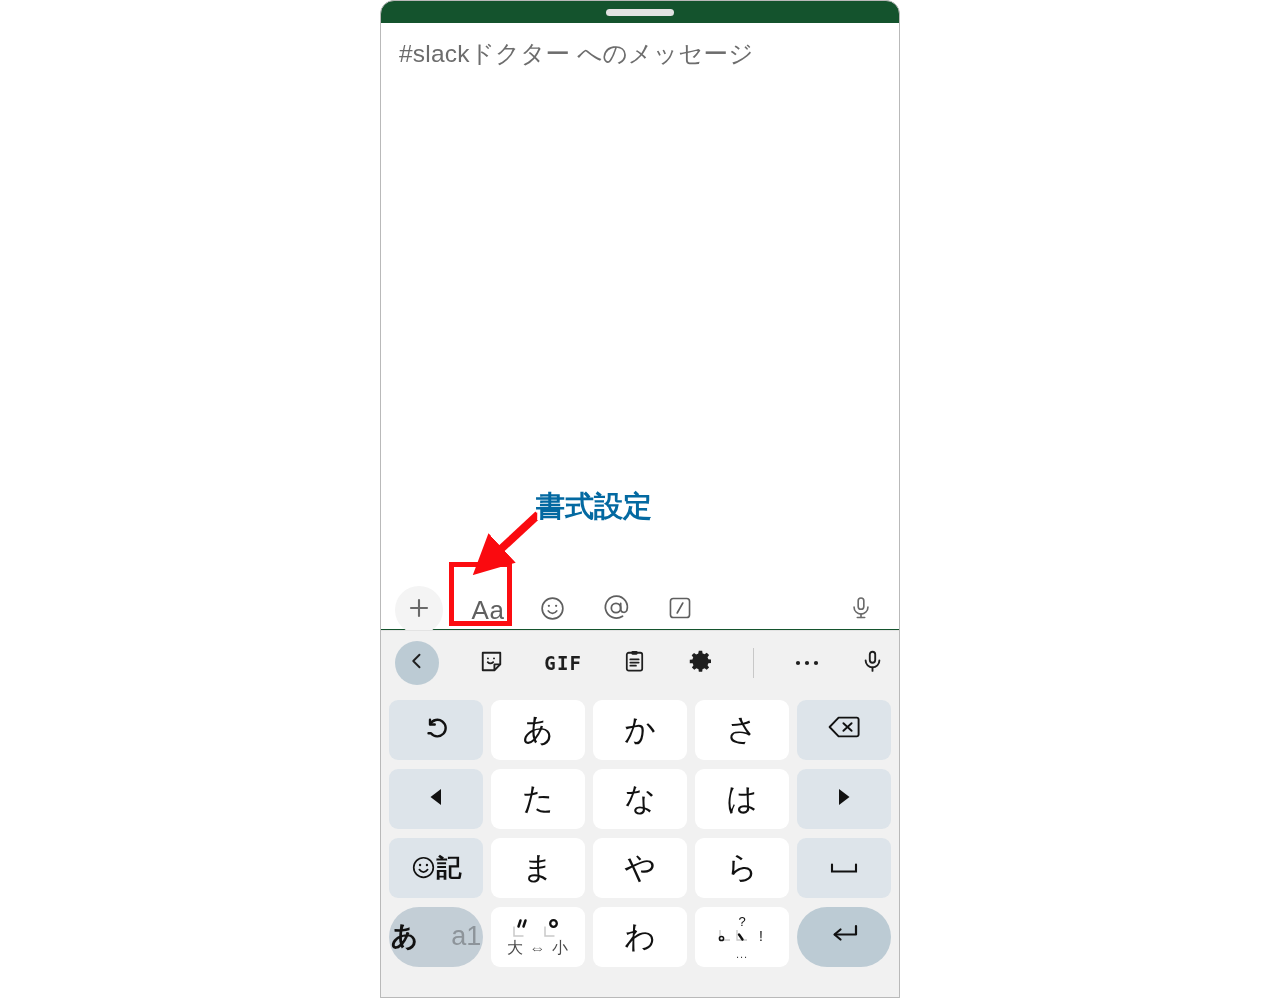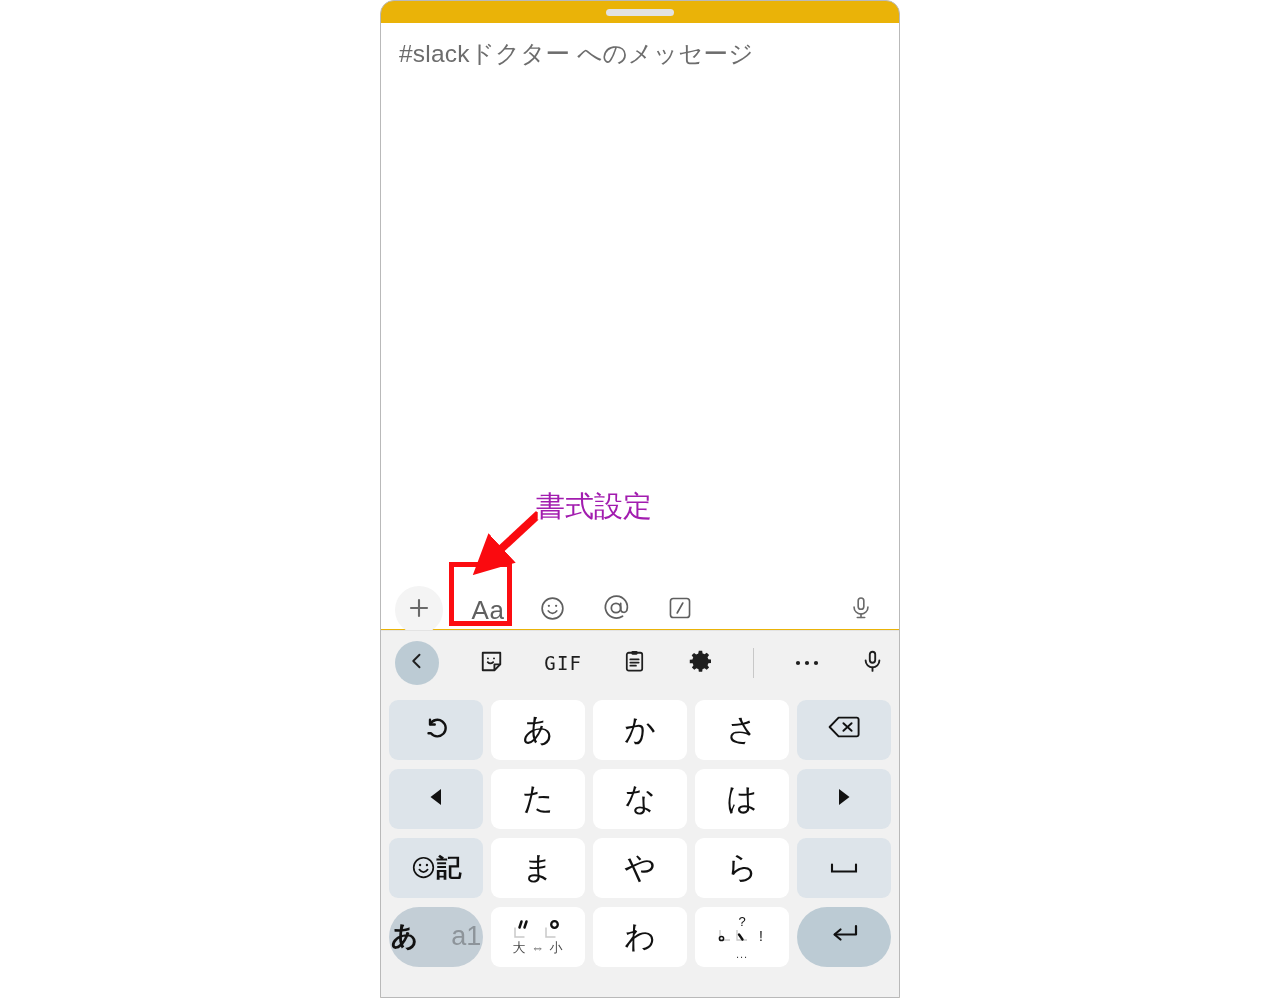--- a/index.html
+++ b/index.html
@@ -10,21 +10,21 @@
     overflow: hidden;
   }
 
   #stage { position: relative; width: 1280px; height: 998px; }
 
   
   .phone {
     position: absolute;
     left: 380px; top: 0px;
     width: 520px; height: 998px;
-    background: #eab308;
+    background: #14532d;
     border: 1px solid #b9b9b9;
     border-top-left-radius: 14px;
     border-top-right-radius: 14px;
     overflow: hidden;
   }
 
   .grab-handle {
     position: absolute;
     left: 50%; top: 8px;
     transform: translateX(-50%);
@@ -101,22 +101,22 @@
     background: transparent;
     z-index: 40;
     pointer-events: none;
   }
 
   
   .annotation-label {
     position: absolute;
     left: 536px; top: 487px;
     font-size: 29px;
-    font-weight: 400;
-    color: #a21caf;
+    font-weight: 700;
+    color: #0369a1;
     white-space: nowrap;
     z-index: 45;
     text-shadow:
       2px 0 0 #fff, -2px 0 0 #fff, 0 2px 0 #fff, 0 -2px 0 #fff,
       2px 2px 0 #fff, -2px 2px 0 #fff, 2px -2px 0 #fff, -2px -2px 0 #fff,
       3px 0 0 #fff, -3px 0 0 #fff, 0 3px 0 #fff, 0 -3px 0 #fff;
   }
   .annotation-arrow {
     position: absolute;
     left: 470px; top: 505px;
@@ -151,21 +151,21 @@
     flex: none;
   }
   .kb-tb-fill { flex: 1 1 auto; }
   .kb-divider {
     width: 1px; height: 30px;
     background: #c8c8c8;
     flex: none;
   }
   .gif-text {
     font-size: 19px;
-    font-weight: 400;
+    font-weight: 700;
     letter-spacing: 1.2px;
     color: #1f1f1f;
     font-family: "DejaVu Sans Mono", monospace;
   }
 
   .kb-rows {
     padding: 0 4px 6px 4px;
   }
   .kb-row {
     display: flex;
@@ -196,21 +196,21 @@
     display: flex; align-items: baseline; gap: 1px;
     font-size: 27px;
   }
   .aa1 .jp { color: #111; font-weight: 700; }
   .aa1 .en { color: #8d949a; margin-left: 32px; }
 
   .dakuten {
     display: flex; flex-direction: column; align-items: center; gap: 2px;
   }
   .dakuten .marks { display: flex; gap: 9px; align-items: center; }
-  .dakuten .sub { font-size: 13px; color: #4a4a4a; letter-spacing: 1px; }
+  .dakuten .sub { font-size: 16px; color: #4a4a4a; letter-spacing: 1px; }
 
   .punct {
     display: flex; flex-direction: column; align-items: center;
   }
   .punct .dots { font-size: 11px; color: #3b3b3b; line-height: 1; margin-top: 1px; letter-spacing:1px;}
 
   .emoji-key {
     display: flex; align-items: center; gap: 1px;
     font-size: 24px;
   }

